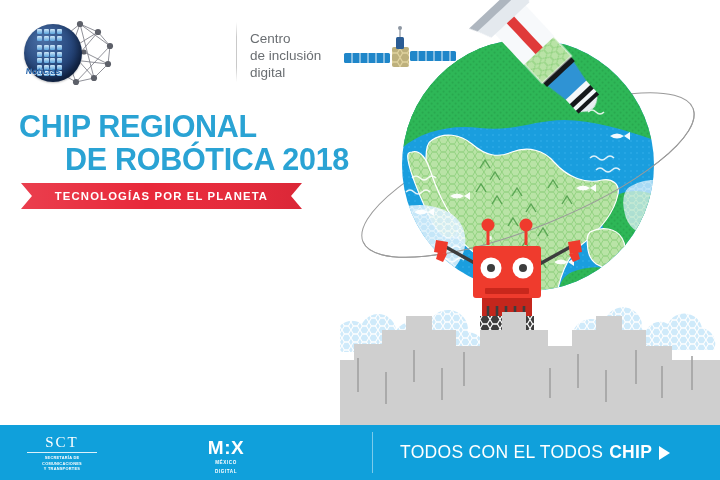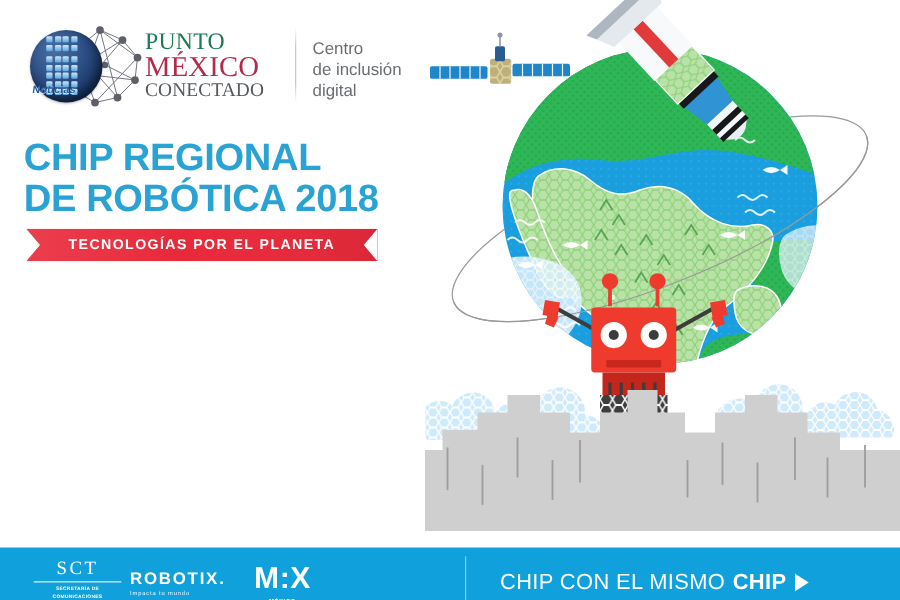--- a/index.html
+++ b/index.html
@@ -33,49 +33,49 @@
   .pmc-words .w2{font-size:23px;letter-spacing:.1px;color:#b32b4a;font-weight:normal;margin-top:-1px;}
   .pmc-words .w3{font-size:15.5px;letter-spacing:.1px;color:#555a5e;font-weight:normal;margin-top:0px;}
 
   .pmc-div{position:absolute;left:218px;top:6px;width:1px;height:60px;
      background:linear-gradient(180deg,rgba(190,190,190,0),#c9c9c9 25%,#c9c9c9 75%,rgba(190,190,190,0));}
   .pmc-sub{position:absolute;left:232px;top:15px;width:110px;color:#6a6e72;font-size:13.5px;line-height:1.25;}
 
   
   .headline{position:absolute;left:19px;top:110px;width:330px;
      color:#2aa3d4;font-weight:bold;font-size:30.5px;line-height:1.08;letter-spacing:-.3px;}
-  .headline .l2{display:block;}
+  .headline .l2{display:block;text-align:right;}
 
   
   .ribbon{position:absolute;left:21px;top:183px;width:281px;height:40px;text-align:right;}
   .ribbon svg{position:absolute;left:0;top:0;}
   .ribbon span{position:absolute;left:0;top:0;width:281px;height:26px;
      display:flex;align-items:center;justify-content:center;
      color:#ffffff;font-size:11.3px;font-weight:bold;letter-spacing:1.15px;}
 
   
   .art{position:absolute;left:340px;top:0;width:380px;height:425px;overflow:hidden;}
   .art svg{position:absolute;left:0;top:0;}
 
   
-  .footer{position:absolute;left:0;bottom:0;width:720px;height:42px;background:#10a0db;text-decoration:underline;}
+  .footer{position:absolute;left:0;bottom:0;width:720px;height:55px;background:#10a0db;text-decoration:underline;}
   .footer-inner{position:relative;width:100%;height:100%;}
   .foot-div{position:absolute;left:372px;top:7px;width:1px;height:41px;background:rgba(255,255,255,.45);}
 
   .sct{position:absolute;left:27px;top:10px;width:70px;text-align:center;color:#ffffff;}
   .sct .big{font-family:"Liberation Serif", serif;font-size:15px;letter-spacing:2px;line-height:1;}
   .sct .rule{height:1px;background:rgba(255,255,255,.85);margin:2px 0 2px 0;}
   .sct .sm{font-size:3.9px;line-height:1.45;letter-spacing:.25px;font-weight:bold;}
 
   .robotix{position:absolute;left:104px;top:18px;width:82px;color:#ffffff;}
   .robotix .big{font-size:13.5px;font-weight:bold;letter-spacing:1.4px;line-height:1;}
   .robotix .tag{font-size:4.6px;letter-spacing:.7px;margin-top:2px;opacity:.95;}
 
   .mxd{position:absolute;left:196px;top:13px;width:60px;color:#ffffff;text-align:center;}
-  .mxd .big{font-size:24px;font-weight:bold;letter-spacing:.5px;line-height:1;}
+  .mxd .big{font-size:19px;font-weight:bold;letter-spacing:.5px;line-height:1;}
   .mxd .sm{font-size:4.6px;font-weight:bold;letter-spacing:.6px;line-height:1.4;margin-top:3px;}
 
   .chip{position:absolute;left:400px;top:0;height:55px;display:flex;align-items:center;color:#ffffff;}
   .chip .t1{font-size:17.5px;letter-spacing:.3px;}
   .chip .t2{font-size:17.5px;font-weight:bold;letter-spacing:.3px;margin-left:6px;}
   .chip .tri{margin-left:7px;width:0;height:0;border-left:11px solid #ffffff;
      border-top:7px solid transparent;border-bottom:7px solid transparent;}
 </style>
 </head>
 <body>
@@ -134,25 +134,20 @@
             <i style="left: 13px; top: 35.5px;"></i>
             <i style="left: 19.5px; top: 35.5px;"></i>
             <i style="left: 0px; top: 42px;"></i>
             <i style="left: 6.5px; top: 42px;"></i>
             <i style="left: 13px; top: 42px;"></i>
             <i style="left: 19.5px; top: 42px;"></i>
           </div>
         <div class="noticias">Noticias</div>
       </div>
 
-      <div class="pmc-words">
-        <div class="w1">PUNTO</div>
-        <div class="w2">MÉXICO</div>
-        <div class="w3">CONECTADO</div>
-      </div>
 
       <div class="pmc-div"></div>
 
       <div class="pmc-sub" style="white-space:pre-line;">Centro
 de inclusión
 digital</div>
     </div>
 
     <div class="headline">
       <span class="l1">CHIP REGIONAL</span>
@@ -424,34 +419,30 @@
     <div class="footer-inner">
 
       <div class="sct">
         <div class="big">SCT</div>
         <div class="rule"></div>
         <div class="sm">SECRETARÍA DE</div>
         <div class="sm">COMUNICACIONES</div>
         <div class="sm">Y TRANSPORTES</div>
       </div>
 
-      <div class="robotix">
-        <div class="big">ROBOTIX.</div>
-        <div class="tag">Impacta tu mundo</div>
-      </div>
 
       <div class="mxd">
         <div class="big">M:X</div>
         <div class="sm">MÉXICO</div>
         <div class="sm">DIGITAL</div>
       </div>
 
       <div class="foot-div"></div>
 
       <div class="chip">
-        <span class="t1">CHIP CON EL MISMO</span>
+        <span class="t1">TODOS CON EL TODOS</span>
         <span class="t2">CHIP</span>
         <span class="tri"></span>
       </div>
     </div>
   </div>
 
 </div>
 
 </body></html>

